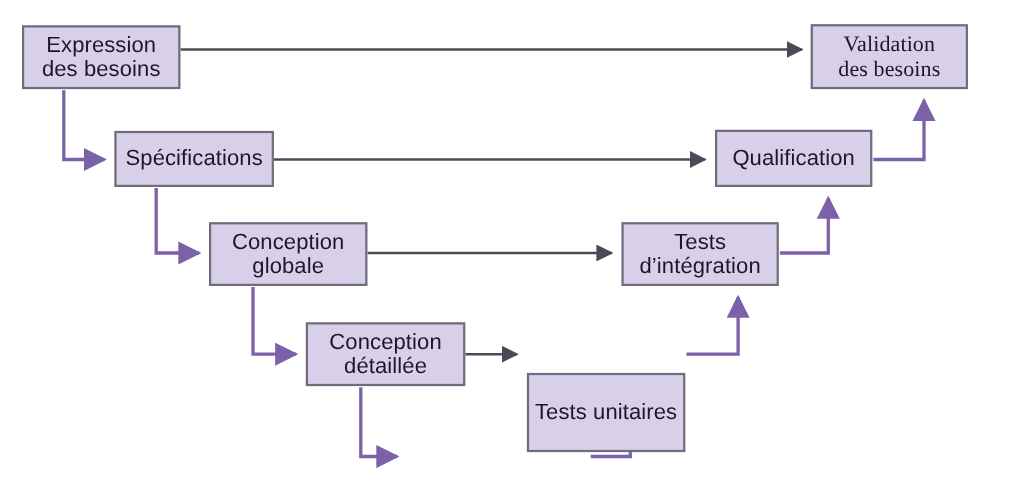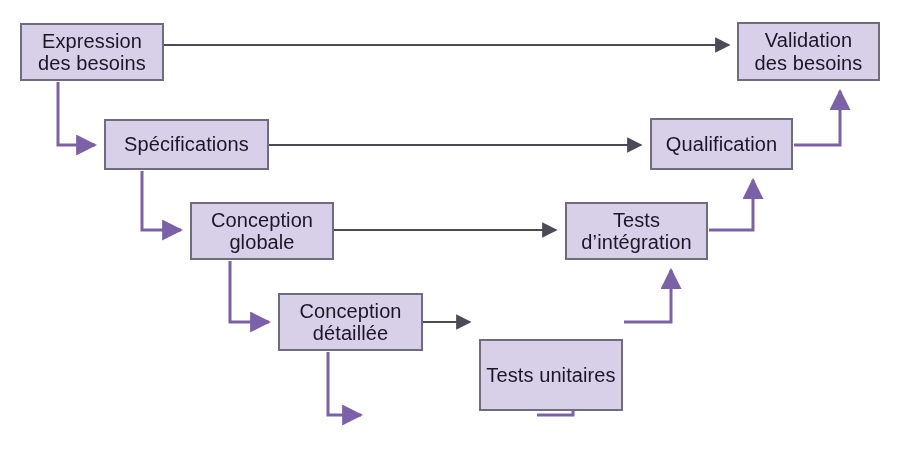--- a/index.html
+++ b/index.html
@@ -82,26 +82,26 @@
       <path d="M 709 230 L 753 230 L 753 180" marker-end="url(#arrow-purple)"></path>
       <path d="M 794 145 L 840 145 L 840 91" marker-end="url(#arrow-purple)"></path>
     </g>
   </svg>
 
   <div class="node-box" style="left:20px;  top:23px;  width:144px; height:58px;">
     <span class="node-label">Expression
 des besoins</span>
   </div>
 
-  <div class="node-box" style="left:737px; top:22px;  width:143px; height:59px;">
+  <div class="node-box" style="left:737px; top:22px;  width:143px; height:59px;font-family:Liberation Serif, serif;">
     <span class="node-label">Validation
 des besoins</span>
   </div>
 
-  <div class="node-box" style="left:104px; top:119px; width:165px; height:51px;">
+  <div class="node-box" style="left:104px; top:119px; width:145px; height:51px;">
     <span class="node-label">Spécifications</span>
   </div>
 
   <div class="node-box" style="left:650px; top:118px; width:143px; height:52px;text-align:center;">
     <span class="node-label">Qualification</span>
   </div>
 
   <div class="node-box" style="left:190px; top:202px; width:144px; height:58px;">
     <span class="node-label">Conception
 globale</span>

